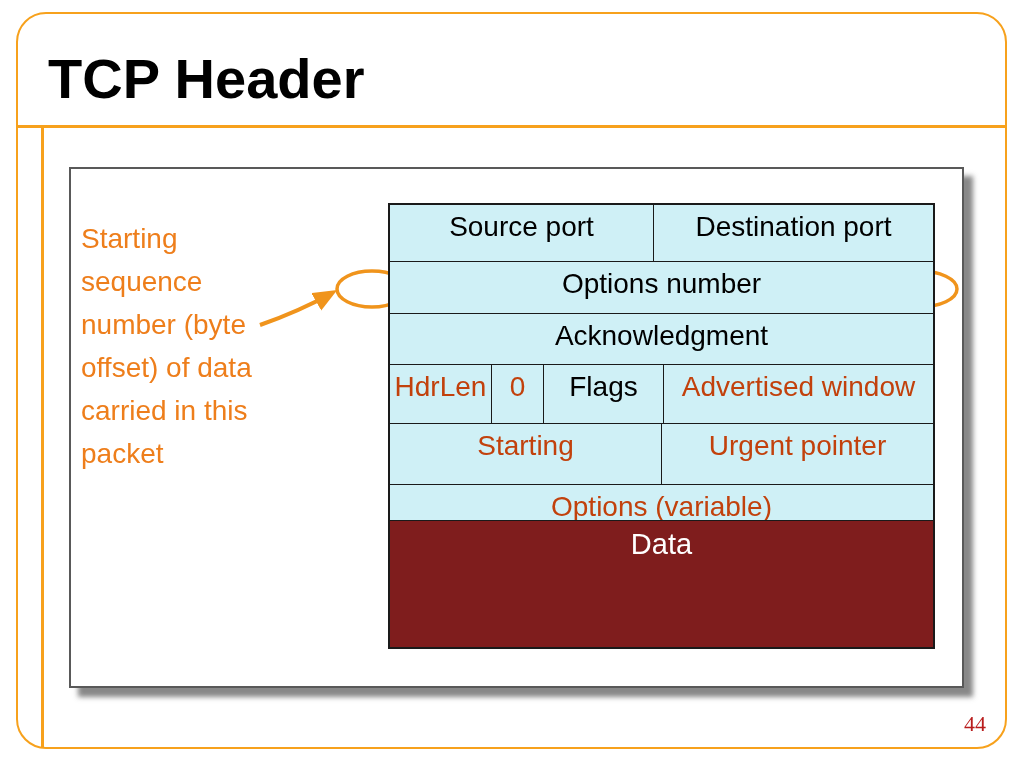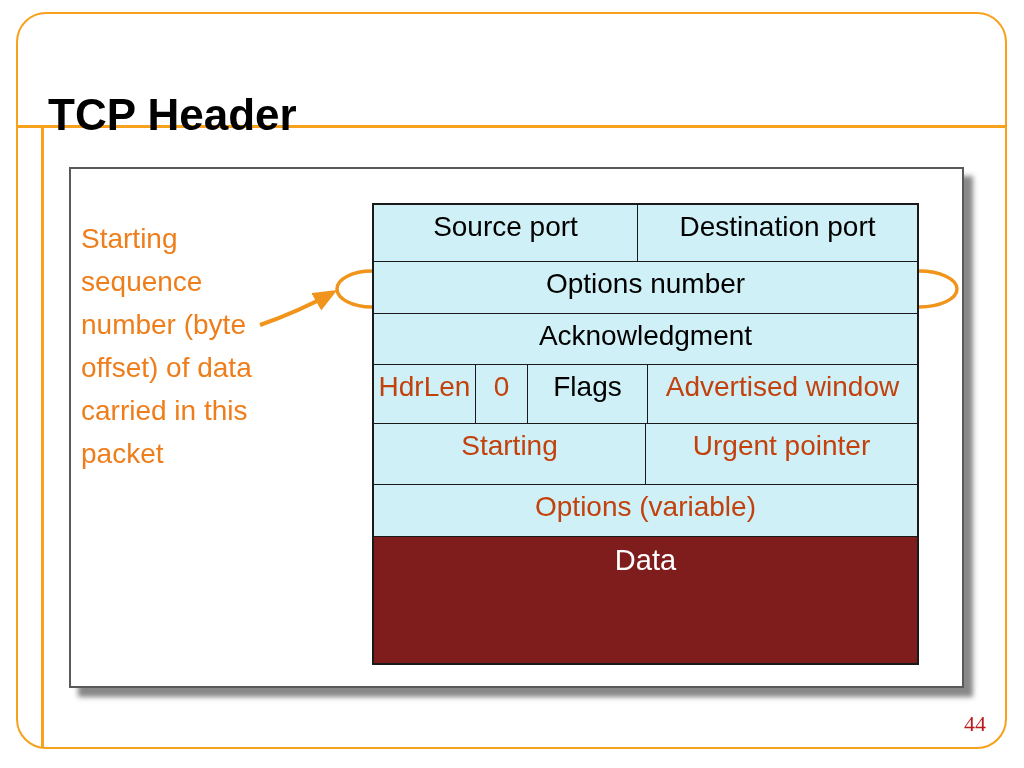--- a/index.html
+++ b/index.html
@@ -14,52 +14,52 @@
   }
   .title-separator{
     position:absolute;left:16px;top:125px;width:991px;height:2.5px;background:#F7A11C;
   }
   .left-inner-line{
     position:absolute;left:41px;top:126px;width:2.5px;height:622px;background:#F7A11C;
   }
   
   .slide-title{
     position:absolute;left:48px;top:46px;
-    font-size:44px;font-weight:bold;color:#000;white-space:nowrap;margin-top:44px;
+    font-size:56px;font-weight:bold;color:#000;white-space:nowrap;
   }
   
   .content-box{
     position:absolute;left:69px;top:167px;width:895px;height:521px;
     background:#fff;border:2px solid #595959;box-sizing:border-box;
     box-shadow:9px 9px 5px rgba(115,115,115,0.85);
   }
   
   .caption{
     position:absolute;left:81px;top:217px;width:218px;
     font-size:28px;line-height:43px;color:#EE7E1B;
   }
   
   .overlay{position:absolute;left:0;top:0;pointer-events:none;}
   
   .tcp-table{
-    position:absolute;left:372px;top:203px;width:547px;
+    position:absolute;left:388px;top:203px;width:547px;
     border:2px solid #1a1a1a;box-sizing:border-box;
     font-size:28px;color:#000;
   }
   .trow{display:flex;background:#CFF0F6;border-top:1.5px solid #1a1a1a;box-sizing:border-box;}
   .trow:first-child{border-top:none;}
   .tcell{
     box-sizing:border-box;border-left:1.5px solid #1a1a1a;
     text-align:center;padding-top:6px;overflow:hidden;
   }
   .tcell:first-child{border-left:none;}
   .grow{flex:1;}
   .muted{color:#c2410c;}
   .h-r1{height:56px}.h-r2{height:52px}.h-r3{height:51px}
-  .h-r4{height:59px}.h-r5{height:61px}.h-r6{height:52px}.h-r7{height:127px}
+  .h-r4{height:59px}.h-r5{height:61px}.h-r6{height:36px}.h-r7{height:127px}
   .w-r1c1{width:263px}.w-r4c1{width:101px}.w-r4c2{width:52px}.w-r4c3{width:120px}.w-r5c1{width:271px}
   .row-data{background:#7f1d1d;}
   .row-data .tcell{color:#fff;font-size:29px;padding-top:7px;}
   
   .page-number{
     position:absolute;left:964px;top:711px;
     font-family:"Liberation Serif",serif;font-size:22px;color:#b91c1c;
   }
 </style>
 </head>

